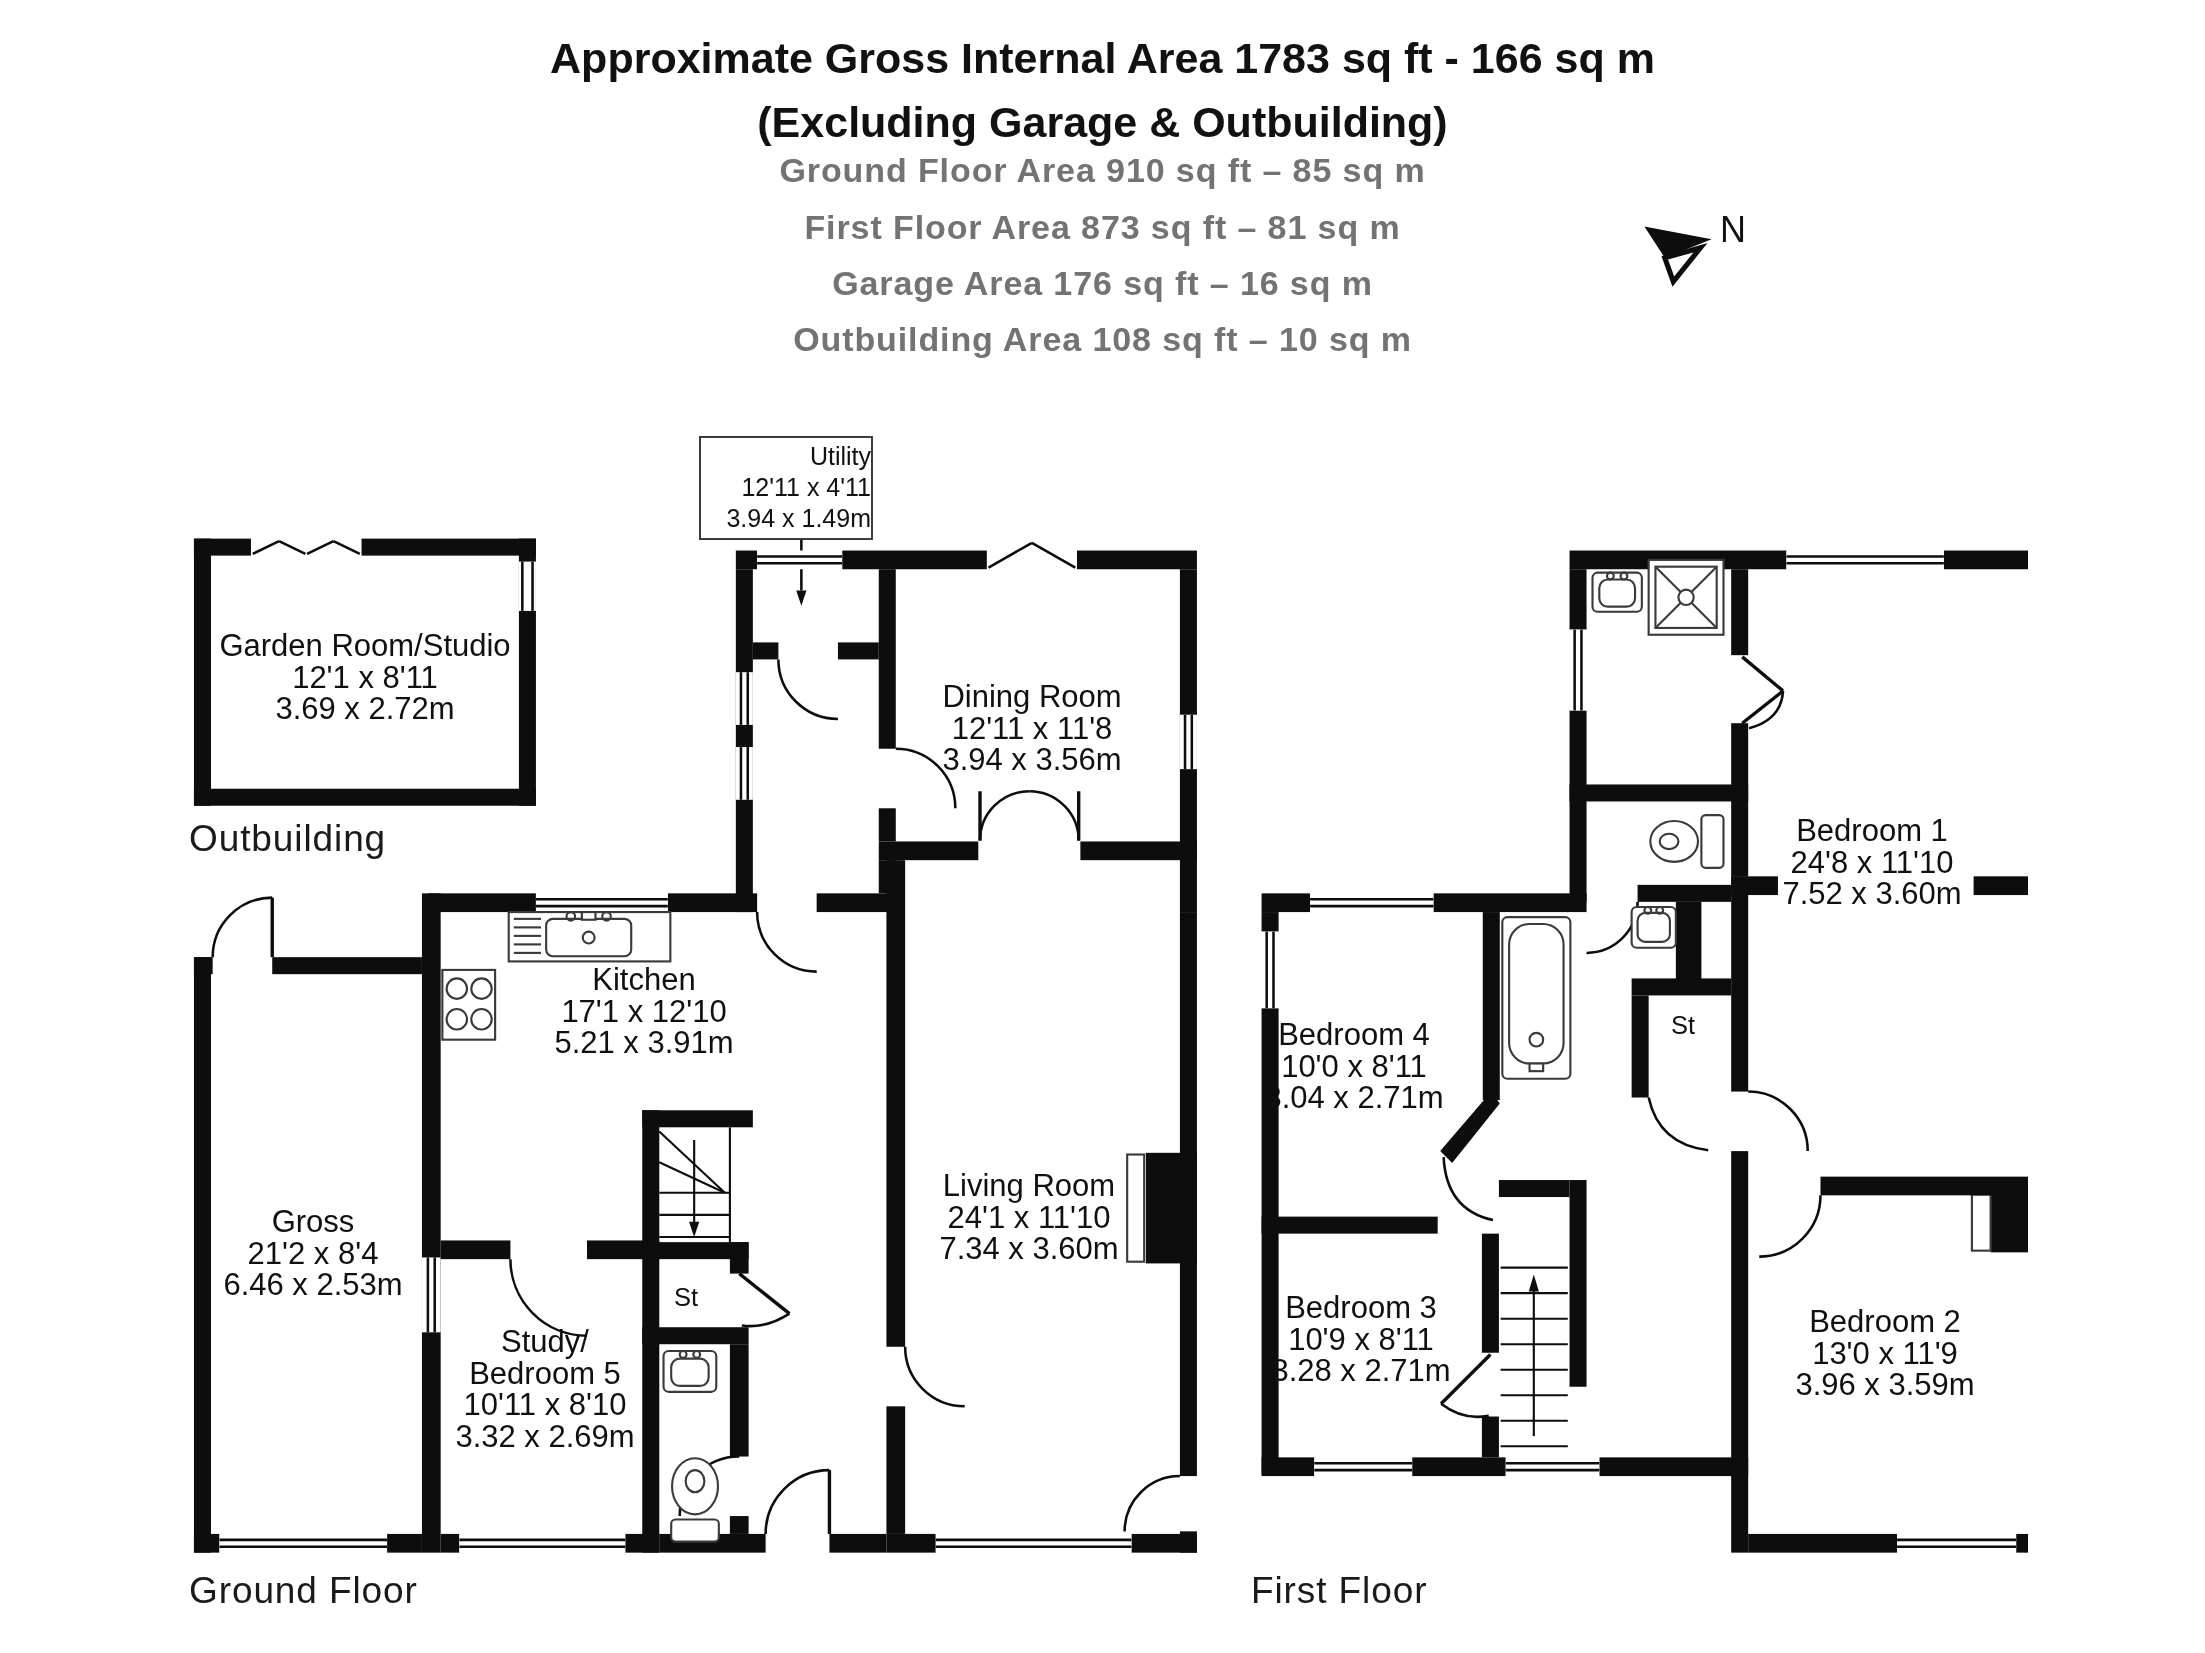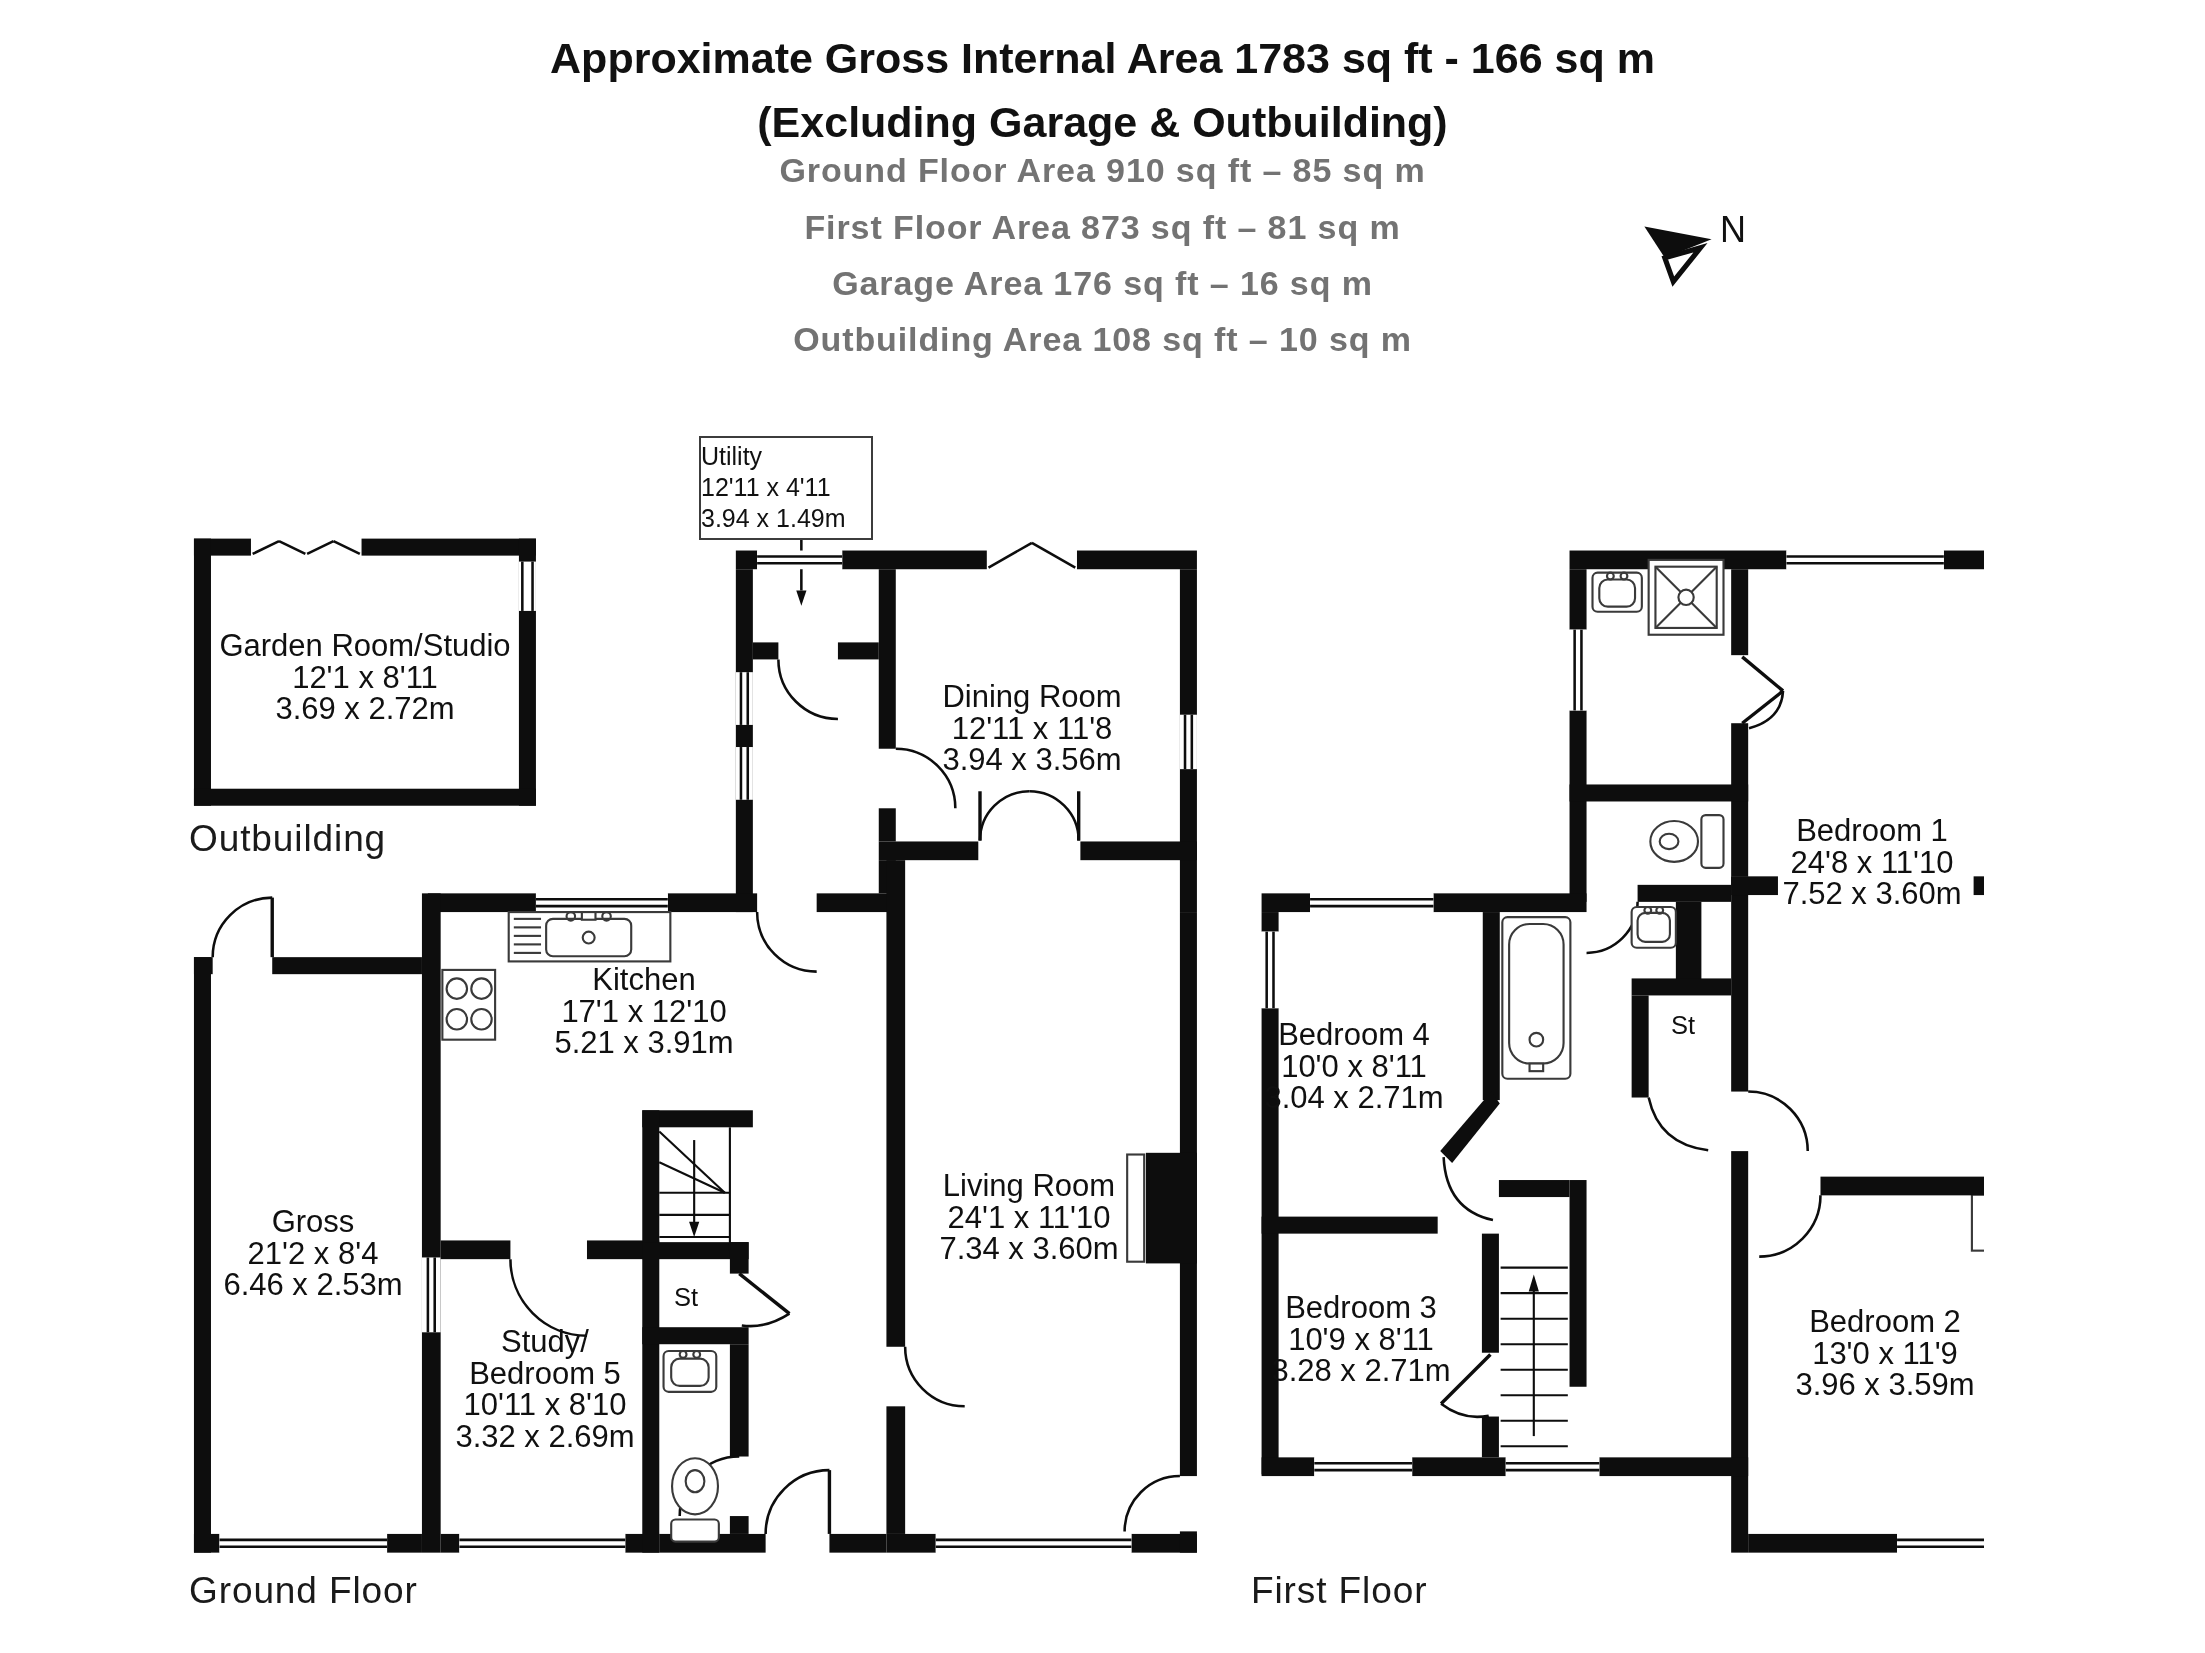--- a/index.html
+++ b/index.html
@@ -1,27 +1,27 @@
 <!DOCTYPE html>
 <html style="font-size:13.6px"><head>
 <meta charset="utf-8">
 <style>
   html,body{margin:0;padding:0;background:#ffffff;}
   #page{position:relative;width:1984px;height:1654px;background:#ffffff;overflow:hidden;
-        font-family:"Liberation Sans","DejaVu Sans",sans-serif;color:#111;}
+        font-family:"Liberation Sans","DejaVu Sans",sans-serif;color:#111;padding-left:44px;}
   .hdr{position:absolute;left:0;width:2205px;text-align:center;white-space:nowrap;}
   .hdr.bold{font-weight:bold;font-size:43px;}
   .hdr.light{font-weight:700;font-size:34px;color:#737373;letter-spacing:0.9px;}
   .plan-label{position:absolute;text-align:center;font-size:31px;line-height:31.5px;
               transform:translateX(-50%);white-space:nowrap;color:#101010;}
   .plan-label span{display:block;}
   .floor-caption{position:absolute;font-size:37px;font-weight:400;color:#1a1a1a;letter-spacing:0.9px;}
   .st-label{position:absolute;font-size:25.5px;color:#101010;transform:translateX(-50%);}
   #utility-box{position:absolute;left:699px;top:436px;width:170px;border:2.6px solid #3c3c3c;
-               background:#fff;text-align:left;font-size:25px;line-height:31px;padding:3.4px 0;z-index:5;}
+               background:#fff;text-align:right;font-size:25px;line-height:31px;padding:3.4px 0;z-index:5;}
   #utility-box span{display:block;}
   #north-n{position:absolute;left:1720px;top:209px;font-size:36px;color:#111;}
   svg{position:absolute;left:0;top:0;}
   .w{fill:#0d0d0d;}
   .win{fill:#ffffff;}
   .wl{stroke:#0d0d0d;stroke-width:3;fill:none;}
   .arc{stroke:#0d0d0d;stroke-width:3;fill:none;}
   .leaf{stroke:#0d0d0d;stroke-width:4;fill:none;}
   .fx{fill:#ffffff;stroke:#3a3a3a;stroke-width:2.5;}
   .fxl{stroke:#3a3a3a;stroke-width:2.5;fill:none;}

